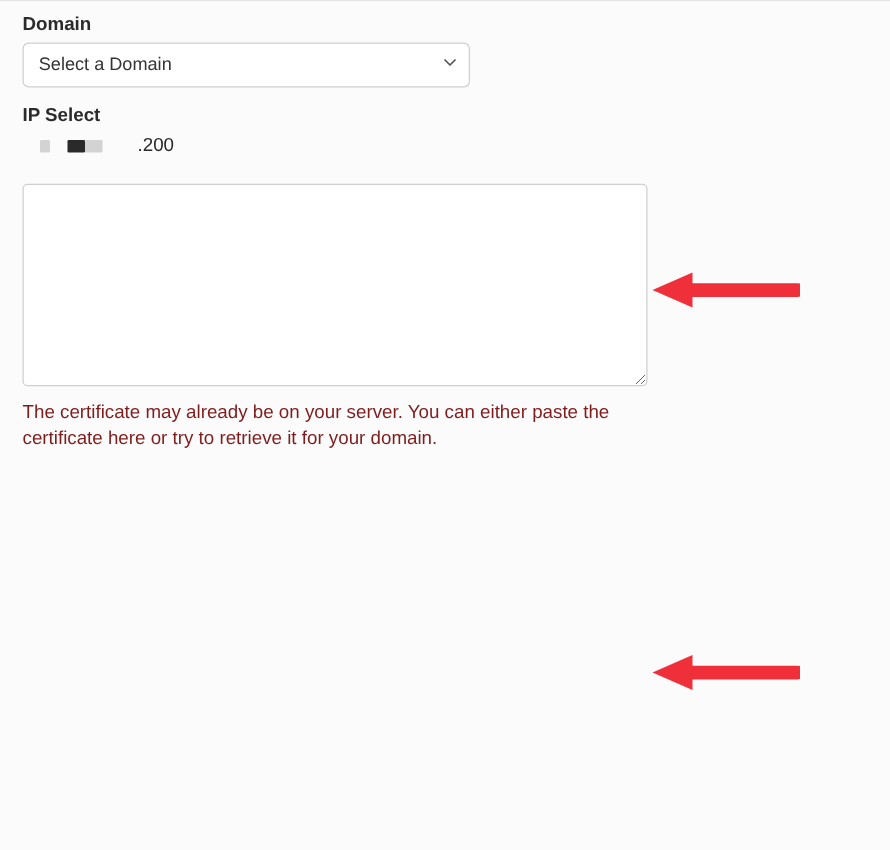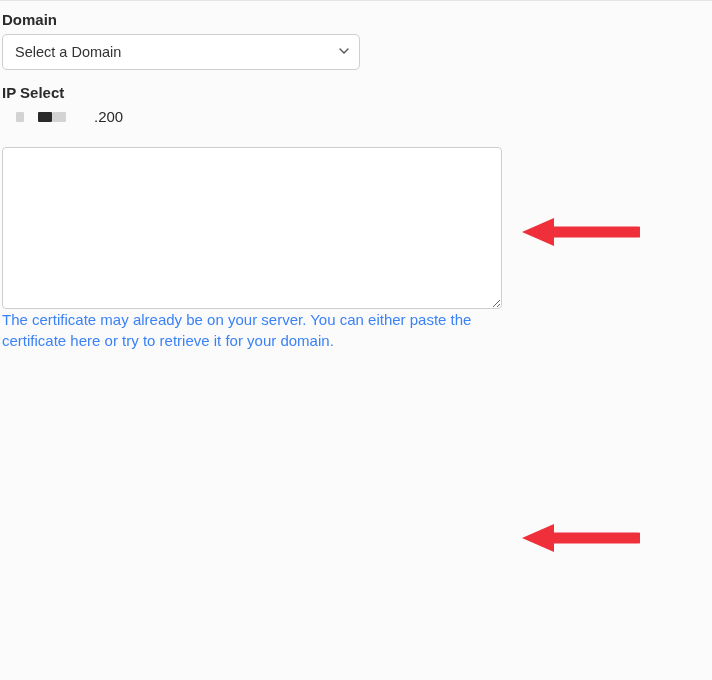--- a/index.html
+++ b/index.html
@@ -10,21 +10,21 @@
     body {
       font-family: -apple-system, BlinkMacSystemFont, "Segoe UI", Helvetica, Arial, sans-serif;
       background: #fbfbfc;
       width: 712px;
       height: 680px;
       padding: 10px 0 0 0;
       position: relative;
       border-top: 1px solid #e5e5e5;
     }
     .content {
-      padding: 0 2px;
+      padding: 0 18px;
     }
     .section {
       margin-bottom: 22px;
     }
     .label {
       font-weight: 700;
       color: #2b2b2b;
       font-size: 15px;
       margin-bottom: 6px;
       display: block;
@@ -85,23 +85,24 @@
       border: 1px solid #cfcfcf;
       border-radius: 4px;
       background: #fff;
       resize: both;
       font-family: inherit;
       font-size: 14px;
       padding: 8px;
       display: block;
     }
     .helptext {
-      color: #3b82f6;
+      color: #7f1d1d;
       font-size: 15px;
       line-height: 1.4;
+      margin-top: 10px;
       max-width: 495px;
     }
     .arrow {
       position: absolute;
     }
     .arrow svg {
       display: block;
     }
     .arrow1 {
       top: 214px;

